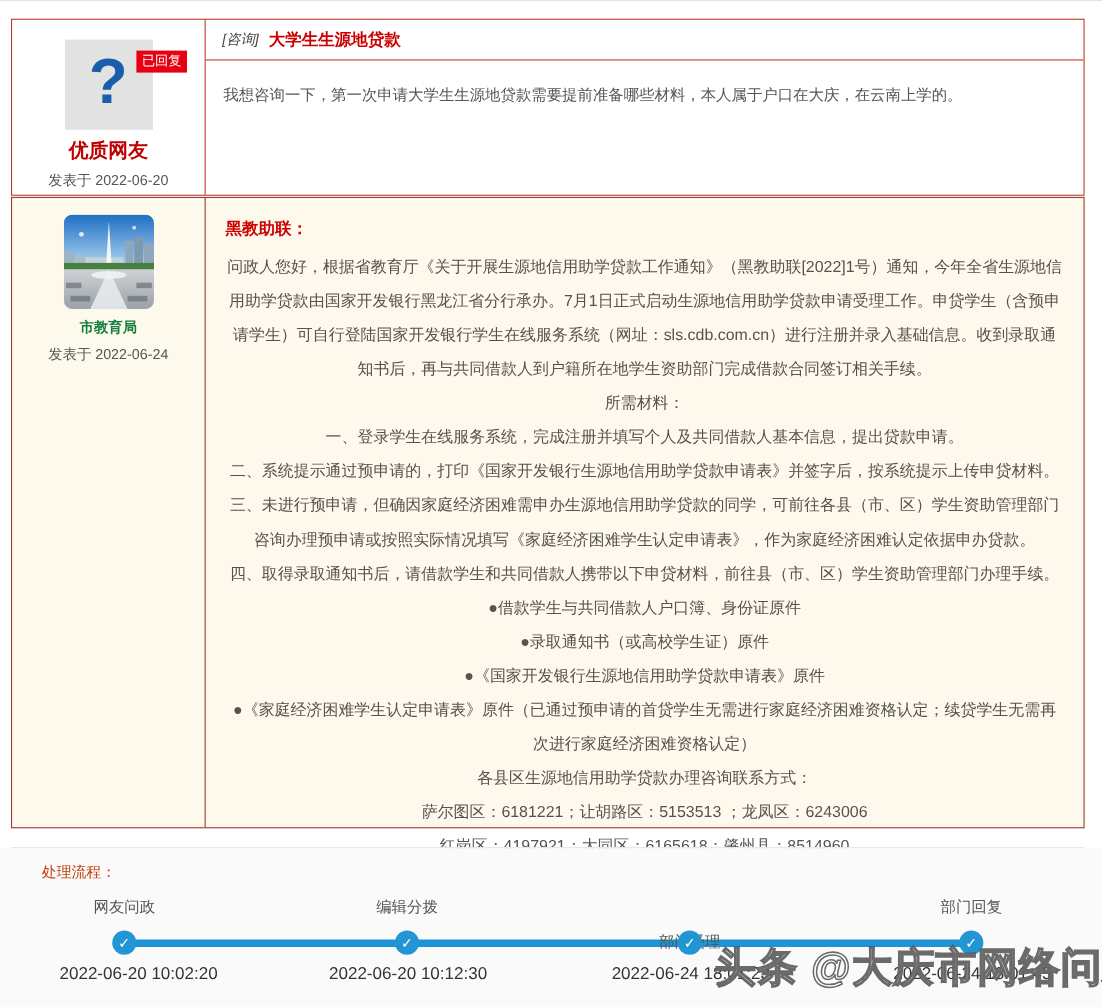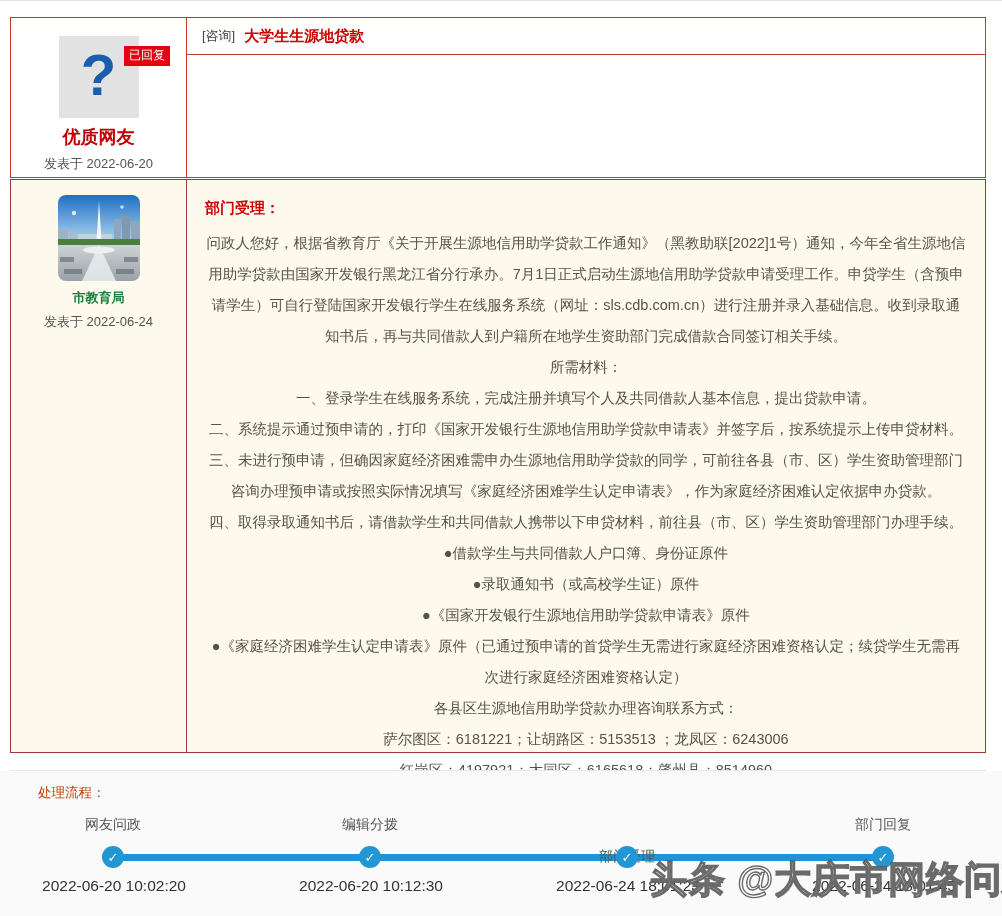--- a/index.html
+++ b/index.html
@@ -20,21 +20,21 @@
 
   
   .q-avatar{width:80px;height:82px;margin:18px auto 0;background:#e2e2e2;display:flex;align-items:center;justify-content:center;}
   .q-mark{font-size:58px;font-weight:700;color:#1a5dad;line-height:1;transform:translateY(-2px);}
   .badge{position:absolute;top:28px;right:16px;background:#e60012;color:#fff;font-size:12px;padding:2px 5px;line-height:1.3;}
   .uname{margin-top:7px;font-size:18px;font-weight:700;color:#c00000;}
   .pdate{margin-top:6px;font-size:13px;color:#555;}
 
   
   .title-row{height:37px;display:flex;align-items:center;gap:9px;padding:0 15px;border-bottom:1px solid #c23a2e;box-sizing:border-box;}
-  .cat{font-size:13px;color:#444;}
+  .cat{font-size:13px;color:#444;font-style:italic;}
   .qtitle{font-size:15px;font-weight:700;color:#cc0000;cursor:pointer;}
   .qbody{padding:20px 16px;font-size:14px;color:#555;line-height:1.7;}
 
   
   .r-avatar{width:82px;height:86px;margin:15px auto 0;border-radius:8px;overflow:hidden;}
   .r-avatar svg{display:block;}
   .dept{margin-top:8px;font-size:13px;font-weight:700;color:#15803d;}
 
   
   .r-right{padding:15px 18px 0 18px;}
@@ -69,20 +69,21 @@
       </div>
       <div class="badge">已回复</div>
       <div class="uname">优质网友</div>
       <div class="pdate">发表于 2022-06-20</div>
     </div>
     <div class="right-col">
       <div class="title-row">
         <span class="cat">[咨询]</span>
         <span class="qtitle">大学生生源地贷款</span>
       </div>
+      <div class="qbody">我想咨询一下，第一次申请大学生生源地贷款需要提前准备哪些材料，本人属于户口在大庆，在云南上学的。</div>
     </div>
   </div>
 
   <div class="card r-card">
     <div class="left-col">
       <div class="r-avatar">
         <svg width="82" height="86" viewBox="0 0 82 86">
           <defs>
             <linearGradient id="sky" x1="0" y1="0" x2="0" y2="1">
               <stop offset="0" stop-color="#1e6fc4"></stop>
@@ -110,21 +111,21 @@
           <rect x="2" y="62" width="14" height="5" fill="#6b7076" opacity="0.7"></rect>
           <rect x="66" y="62" width="14" height="5" fill="#6b7076" opacity="0.7"></rect>
           <rect x="6" y="74" width="18" height="5" fill="#5f656b" opacity="0.6"></rect>
           <rect x="58" y="74" width="18" height="5" fill="#5f656b" opacity="0.6"></rect>
         </svg>
       </div>
       <div class="dept">市教育局</div>
       <div class="pdate">发表于 2022-06-24</div>
     </div>
     <div class="right-col r-right">
-      <div class="r-head">部门受理：</div>
+      <div class="r-head">黑教助联：</div>
       <div class="r-body">问政人您好，根据省教育厅《关于开展生源地信用助学贷款工作通知》（黑教助联[2022]1号）通知，今年全省生源地信用助学贷款由国家开发银行黑龙江省分行承办。7月1日正式启动生源地信用助学贷款申请受理工作。申贷学生（含预申请学生）可自行登陆国家开发银行学生在线服务系统（网址：sls.cdb.com.cn）进行注册并录入基础信息。收到录取通知书后，再与共同借款人到户籍所在地学生资助部门完成借款合同签订相关手续。
 所需材料：
 一、登录学生在线服务系统，完成注册并填写个人及共同借款人基本信息，提出贷款申请。
 二、系统提示通过预申请的，打印《国家开发银行生源地信用助学贷款申请表》并签字后，按系统提示上传申贷材料。
 三、未进行预申请，但确因家庭经济困难需申办生源地信用助学贷款的同学，可前往各县（市、区）学生资助管理部门咨询办理预申请或按照实际情况填写《家庭经济困难学生认定申请表》，作为家庭经济困难认定依据申办贷款。
 四、取得录取通知书后，请借款学生和共同借款人携带以下申贷材料，前往县（市、区）学生资助管理部门办理手续。
 ●借款学生与共同借款人户口簿、身份证原件
 ●录取通知书（或高校学生证）原件
 ●《国家开发银行生源地信用助学贷款申请表》原件
 ●《家庭经济困难学生认定申请表》原件（已通过预申请的首贷学生无需进行家庭经济困难资格认定；续贷学生无需再次进行家庭经济困难资格认定）
@@ -152,19 +153,19 @@
   <div class="dot" style="left:370px;">
       <span>✓</span>
     </div>
   <div class="dot" style="left:627px;">
       <span>✓</span>
     </div>
   <div class="dot" style="left:883px;">
       <span>✓</span>
     </div>
 
-  <div class="step-time" style="left:114px;">2022-06-20 10:02:20</div>
+  <div class="step-time" style="left:126px;">2022-06-20 10:02:20</div>
   <div class="step-time" style="left:371px;">2022-06-20 10:12:30</div>
   <div class="step-time" style="left:628px;">2022-06-24 18:01:23</div>
   <div class="step-time" style="left:884px;">2022-06-24 18:01:45</div>
 
   <div class="wm">头条 @大庆市网络问政平台</div>
 </div>
 
 </body></html>

